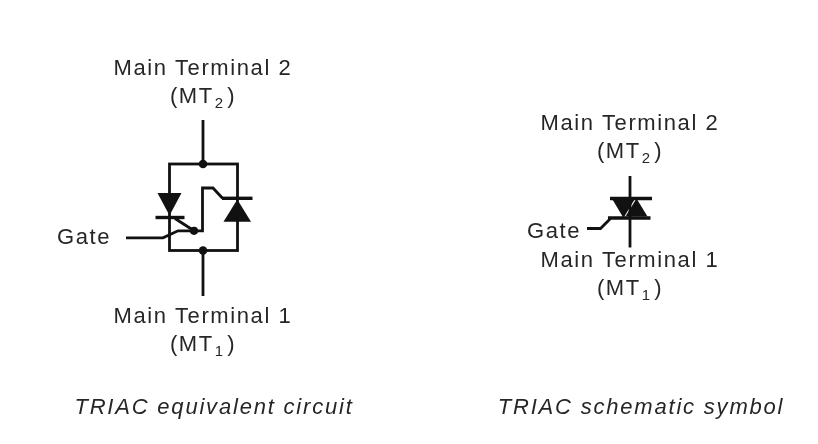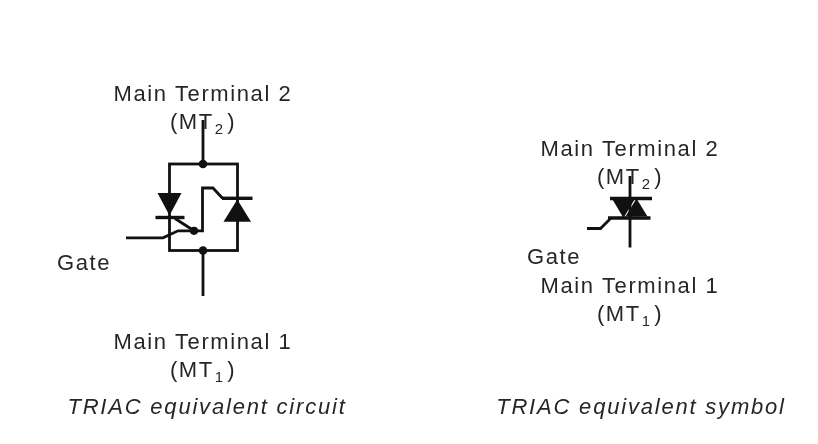--- a/index.html
+++ b/index.html
@@ -21,21 +21,20 @@
   .solid{fill:var(--wire);stroke:none;}
   .dot{fill:var(--wire);stroke:none;}
   .label{
     position:absolute;
     transform:translateX(-50%);
     text-align:center;
     font-size:22px;line-height:28px;
     letter-spacing:1.6px;
     color:var(--text);
     white-space:nowrap;
-    margin-top:26px;
   }
   .label.left-anchor{transform:none;text-align:center;}
   .label sub{font-size:0.68em;margin:0 3px 0 1px;letter-spacing:1px;}
   .caption{
     position:absolute;
     transform:translateX(-50%);
     font-size:22px;line-height:28px;
     font-style:italic;
     letter-spacing:1.8px;
     color:var(--text);
@@ -77,29 +76,29 @@
     <div><span>(MT</span><sub>2</sub><span>)</span></div>
   </div>
 
   <div class="label left-anchor" style="left:57px;top:223px;">Gate</div>
 
   <div class="label" style="left:203px;top:302px;">
     <div>Main Terminal 1</div>
     <div><span>(MT</span><sub>1</sub><span>)</span></div>
   </div>
 
-  <div class="caption" style="left:207px;top:393px;">TRIAC equivalent circuit</div>
+  <div class="caption" style="left:214px;top:393px;">TRIAC equivalent circuit</div>
 
   <div class="label" style="left:630px;top:109px;">
     <div>Main Terminal 2</div>
     <div><span>(MT</span><sub>2</sub><span>)</span></div>
   </div>
 
   <div class="label left-anchor" style="left:527px;top:217px;">Gate</div>
 
   <div class="label" style="left:630px;top:246px;">
     <div>Main Terminal 1</div>
     <div><span>(MT</span><sub>1</sub><span>)</span></div>
   </div>
 
-  <div class="caption" style="left:641px;top:393px;">TRIAC equivalent symbol</div>
+  <div class="caption" style="left:641px;top:393px;">TRIAC schematic symbol</div>
 
 </div>
 
 </body></html>

